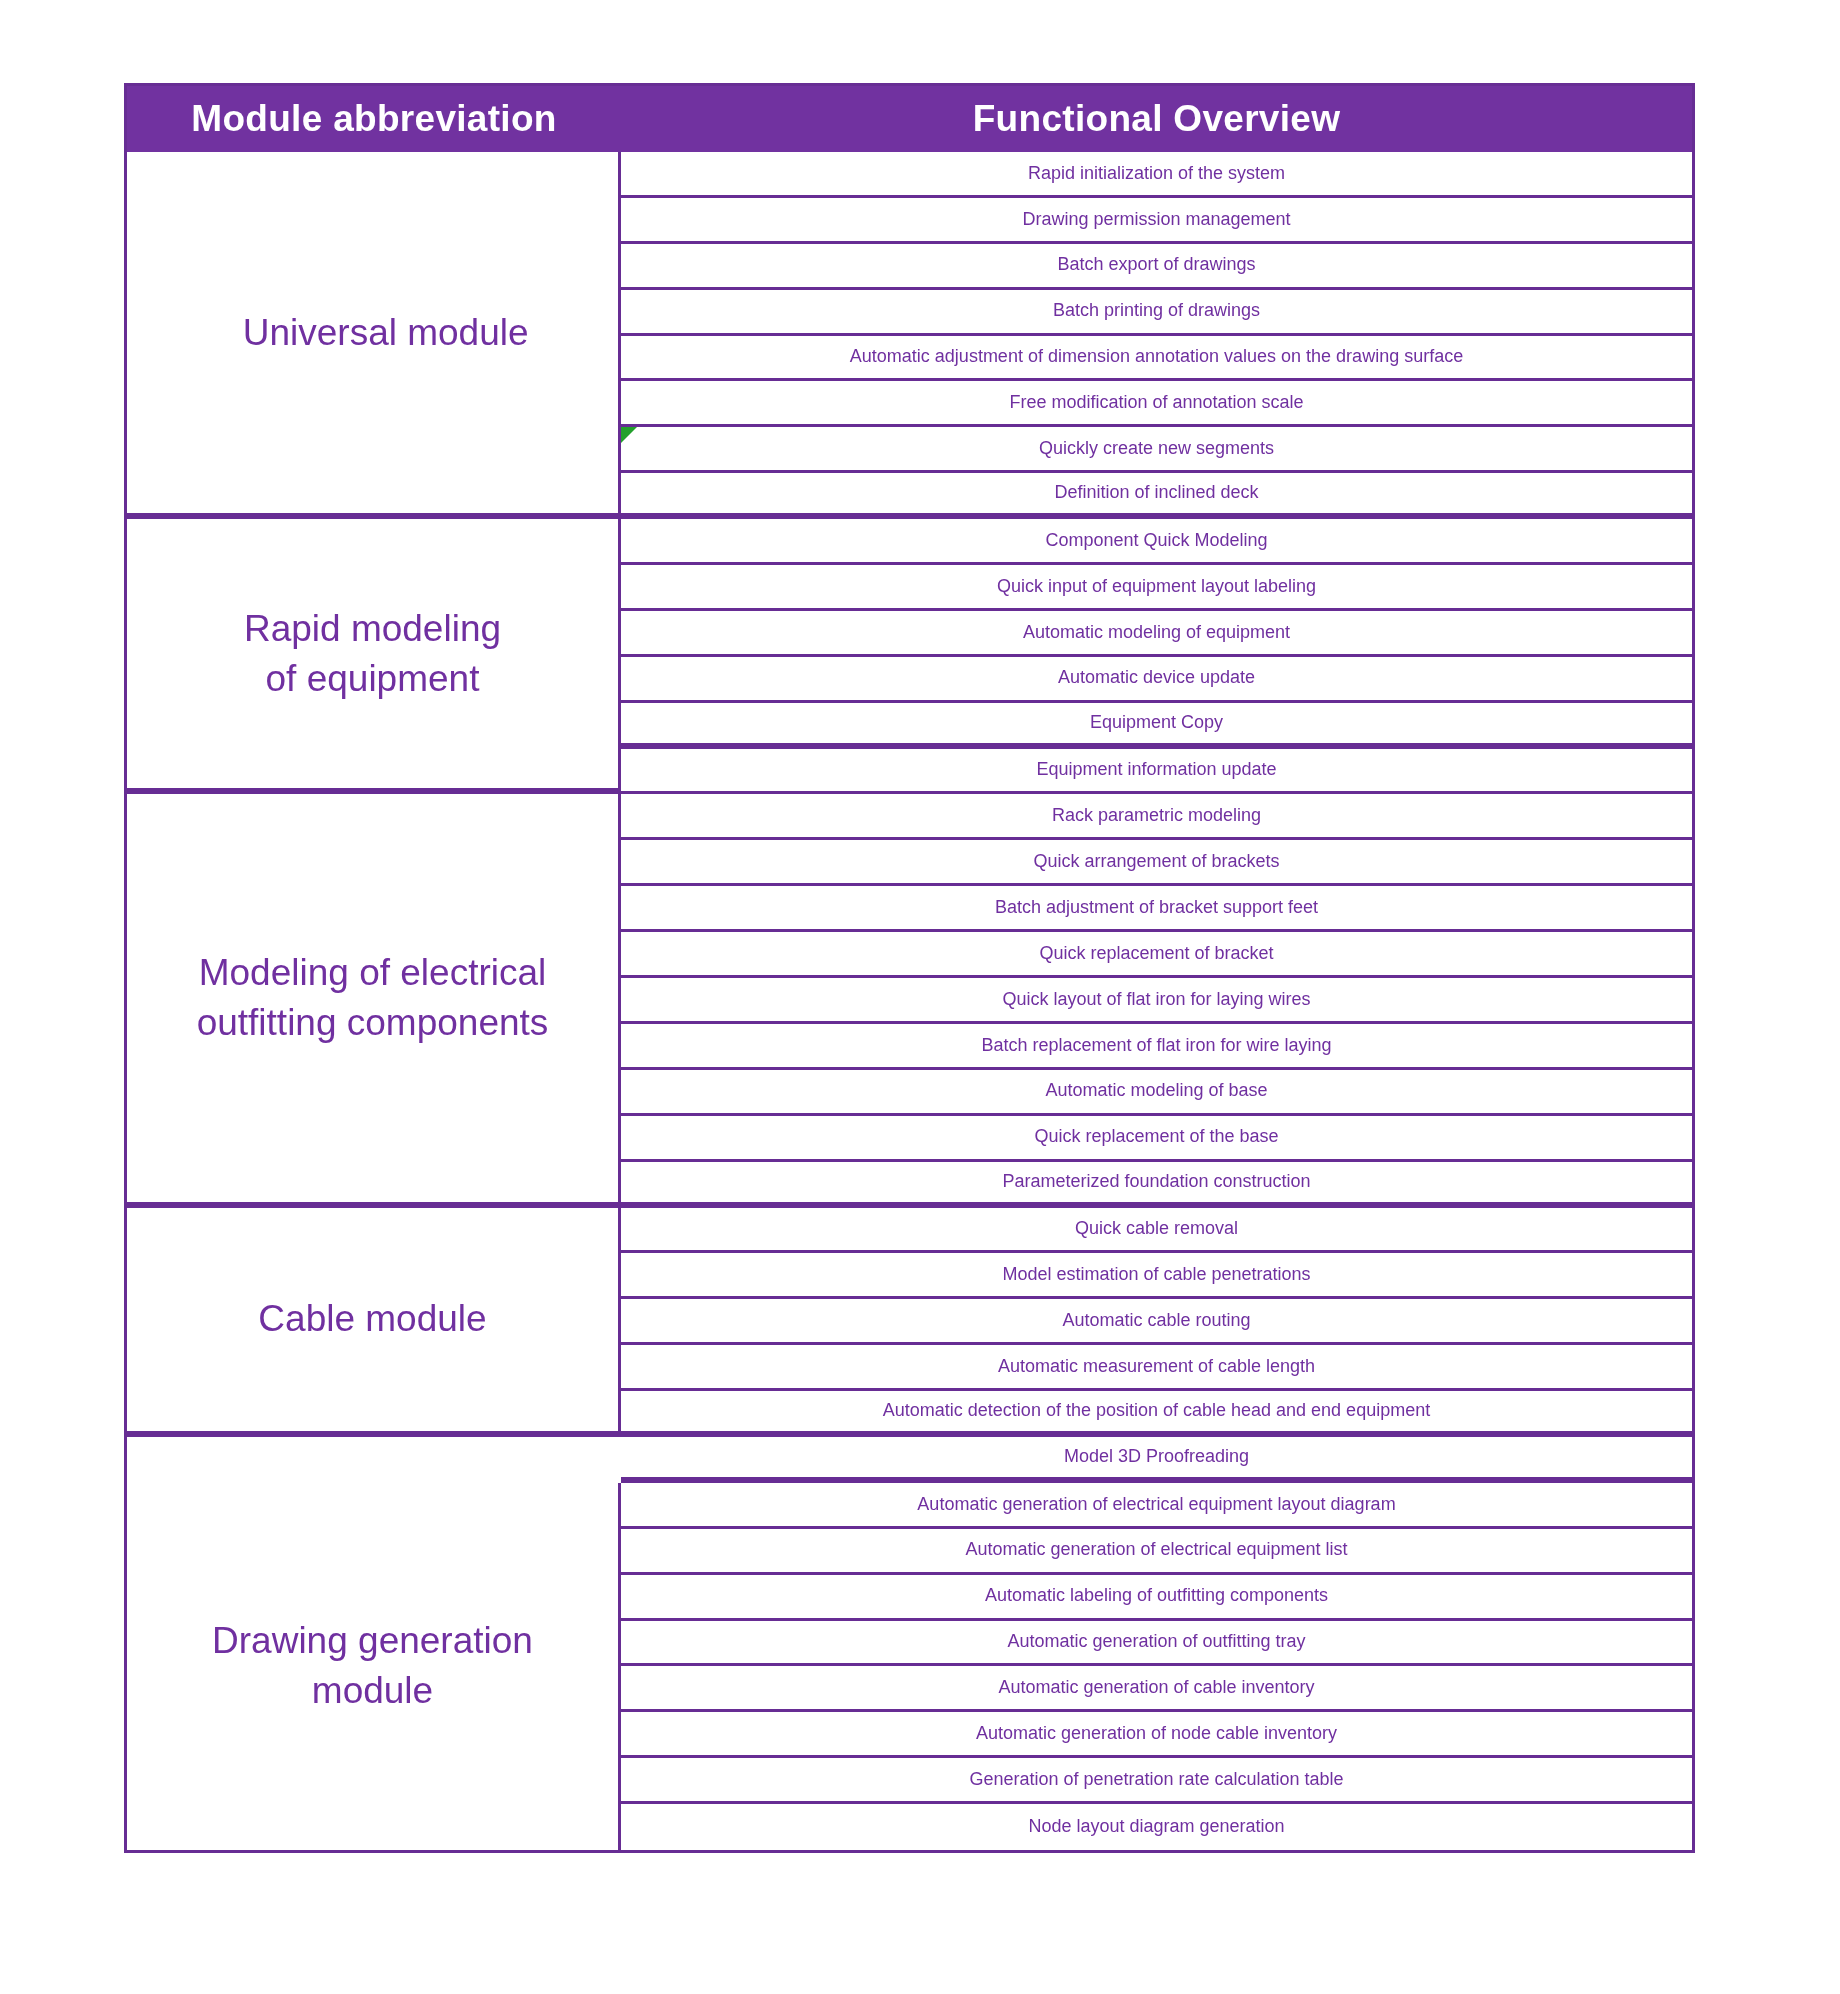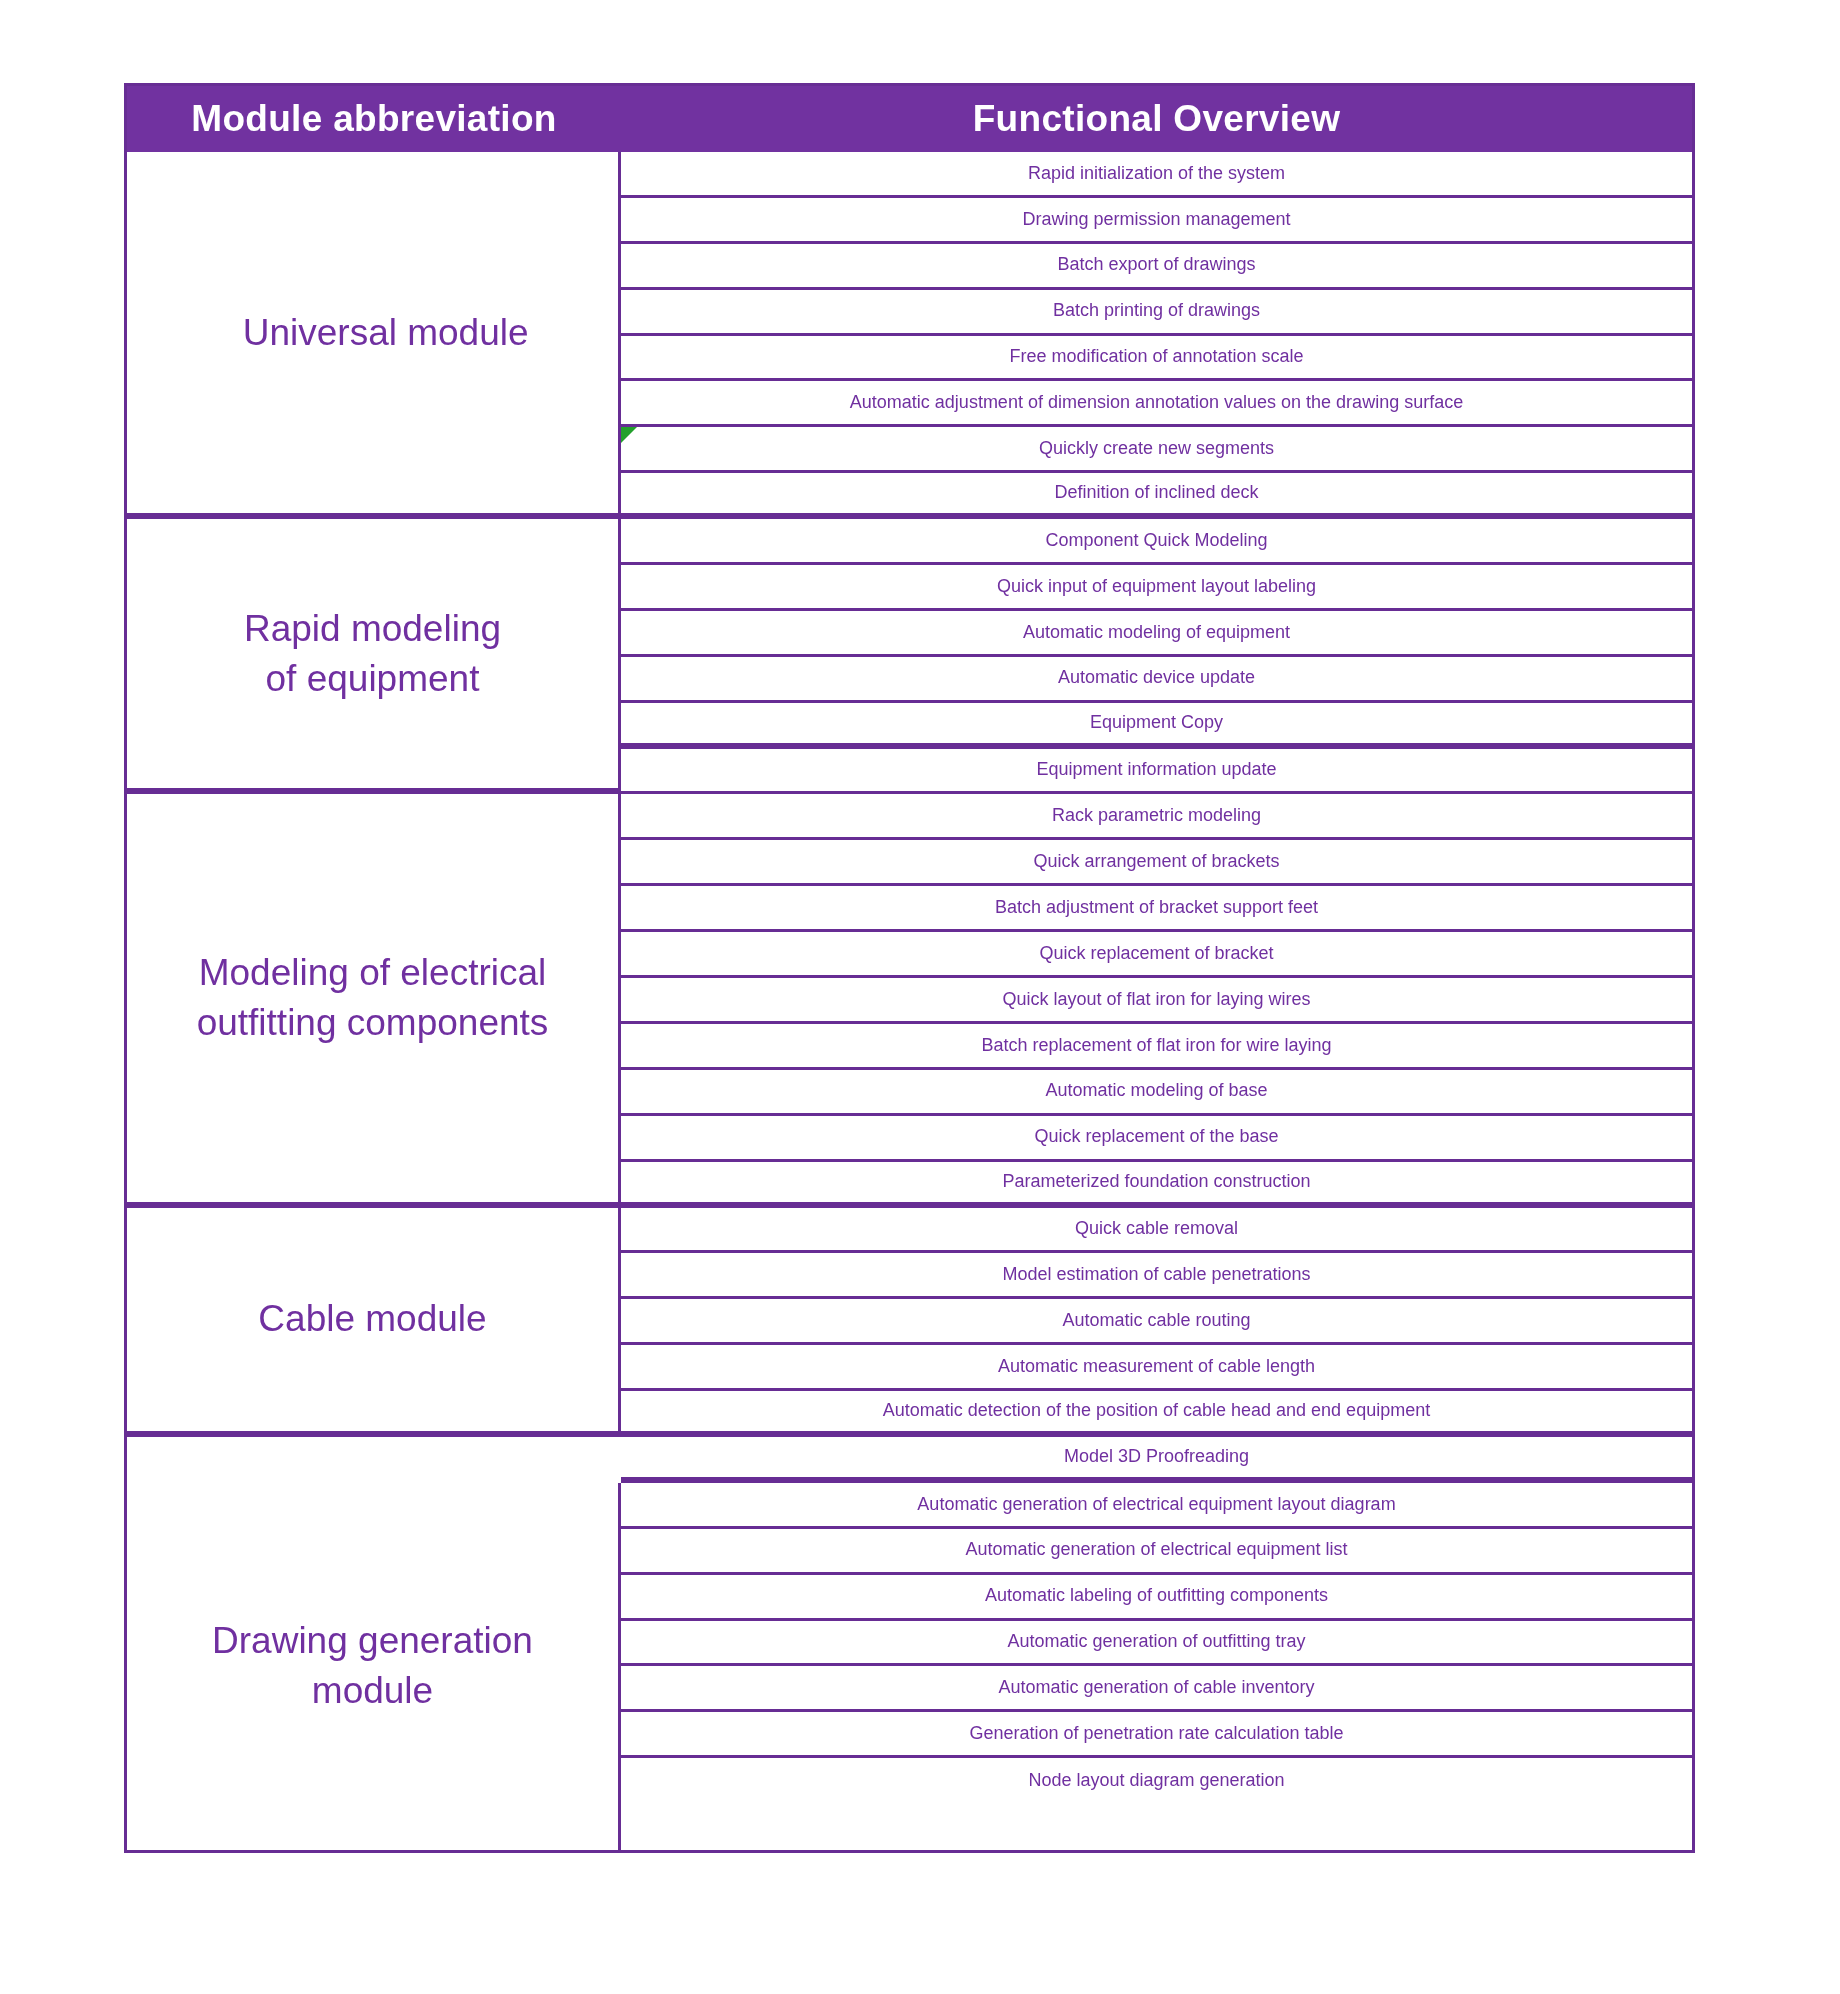--- a/index.html
+++ b/index.html
@@ -69,22 +69,22 @@
   <div class="thead">
     <div class="th th1">Module abbreviation</div>
     <div class="th th2">Functional Overview</div>
   </div>
   <div class="grid" id="grid">
       <div class="mcell" style="grid-row: span 8; padding-left: 40px;">Universal module</div>
       <div class="fcell">Rapid initialization of the system</div>
       <div class="fcell">Drawing permission management</div>
       <div class="fcell">Batch export of drawings</div>
       <div class="fcell">Batch printing of drawings</div>
+      <div class="fcell">Automatic adjustment of dimension annotation values on the drawing surface</div>
       <div class="fcell">Free modification of annotation scale</div>
-      <div class="fcell">Automatic adjustment of dimension annotation values on the drawing surface</div>
       <div class="fcell">Quickly create new segments<span class="marker"></span></div>
       <div class="fcell gend">Definition of inclined deck</div>
       <div class="mcell" style="grid-row: span 6;">Rapid modeling
 of equipment</div>
       <div class="fcell">Component Quick Modeling</div>
       <div class="fcell">Quick input of equipment layout labeling</div>
       <div class="fcell">Automatic modeling of equipment</div>
       <div class="fcell">Automatic device update</div>
       <div class="fcell gend">Equipment Copy</div>
       <div class="fcell">Equipment information update</div>
@@ -106,17 +106,18 @@
       <div class="fcell">Automatic measurement of cable length</div>
       <div class="fcell gend">Automatic detection of the position of cable head and end equipment</div>
       <div class="fcell gend">Model 3D Proofreading</div>
       <div class="mcell last" style="grid-row: span 8;">Drawing generation
 module</div>
       <div class="fcell">Automatic generation of electrical equipment layout diagram</div>
       <div class="fcell">Automatic generation of electrical equipment list</div>
       <div class="fcell">Automatic labeling of outfitting components</div>
       <div class="fcell">Automatic generation of outfitting tray</div>
       <div class="fcell">Automatic generation of cable inventory</div>
+      <div class="fcell">Automatic generation of node cable inventory</div>
       <div class="fcell">Generation of penetration rate calculation table</div>
       <div class="fcell gend last">Node layout diagram generation</div>
     </div>
 </div>
 
 
 </body></html>

